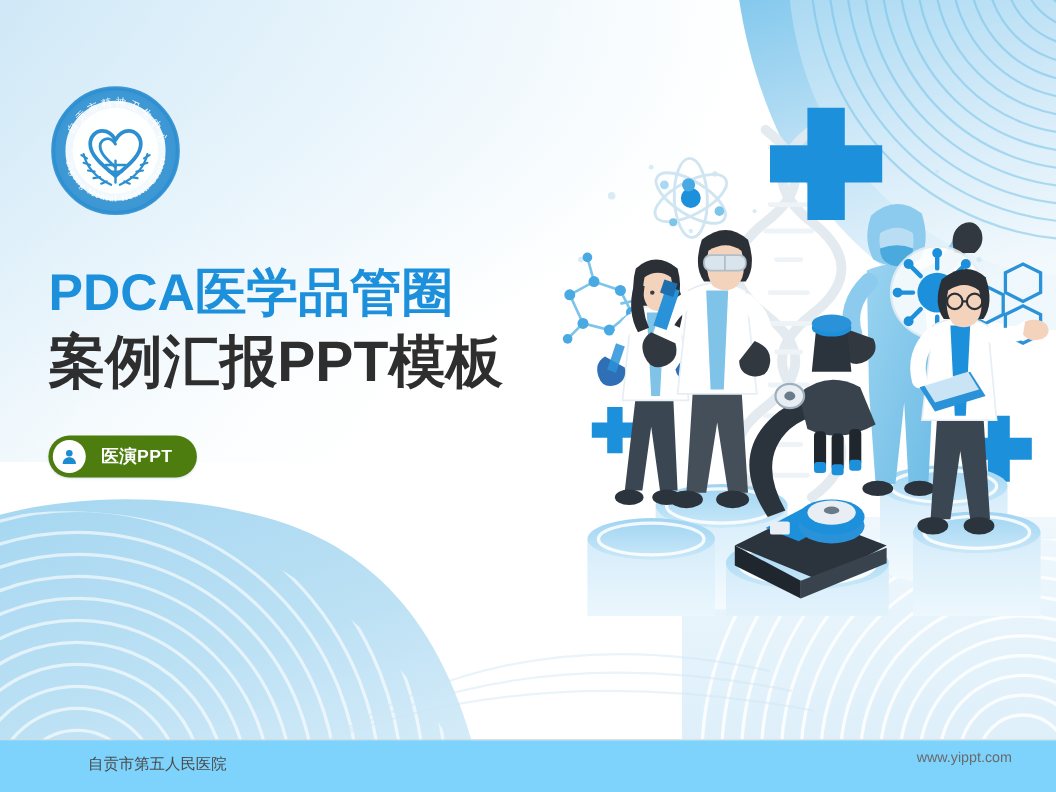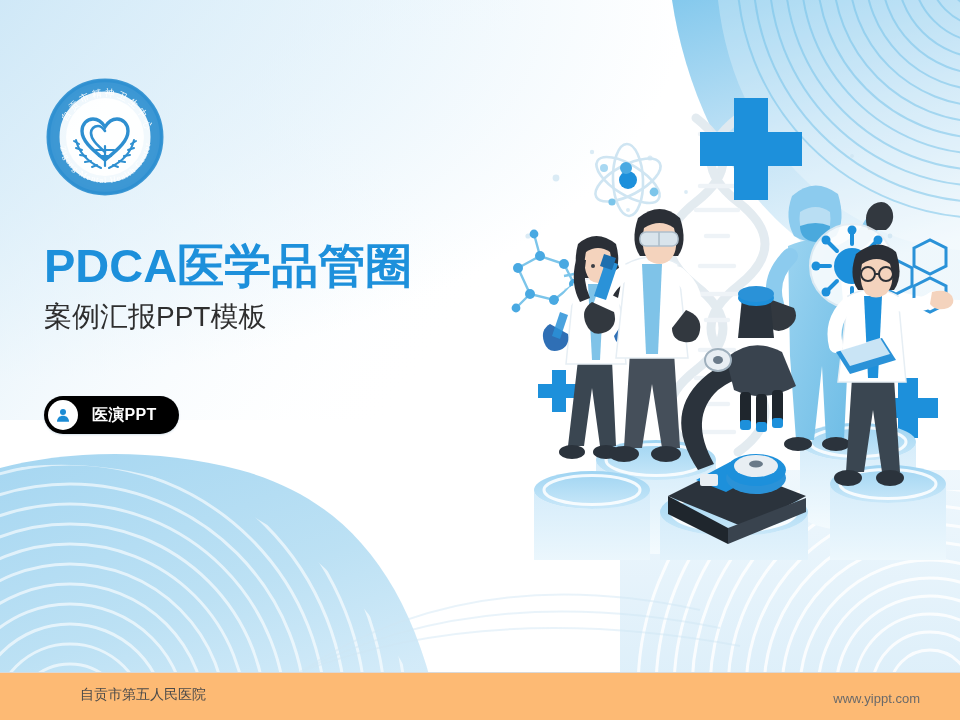--- a/index.html
+++ b/index.html
@@ -28,29 +28,29 @@
     position:absolute;left:46px;top:78px;width:118px;height:118px;
   }
   
   #title-block{position:absolute;left:44px;top:242px;width:520px;}
   #main-title{
     font-size:47px;line-height:1.03;font-weight:bold;
     color:#1d90db;letter-spacing:0px;white-space:nowrap;
     margin:0;
   }
   #sub-title{
-    font-size:28px;line-height:1.05;font-weight:normal;
+    font-size:52px;line-height:1.05;font-weight:bold;
     color:#2e2e2e;margin:12px 0 0 0;white-space:nowrap;
   }
   
   #badges{position:absolute;left:44px;top:396px;display:flex;gap:16px;align-items:center;}
   .badge{
     display:flex;align-items:center;
     height:38px;border-radius:19px;
-    background:#000000;
+    background:#4d7c0f;
     padding:0 22px 0 4px;
     box-shadow:0 1px 2px rgba(20,90,140,.18);
   }
   .badge-icon{
     width:30px;height:30px;border-radius:50%;
     background:#ffffff;
     display:flex;align-items:center;justify-content:center;
     flex:0 0 auto;
   }
   .badge-label{
@@ -58,28 +58,28 @@
     margin-left:14px;white-space:nowrap;letter-spacing:.3px;
   }
   
   #illustration{position:absolute;left:500px;top:60px;width:460px;height:500px;}
   
   #footer-rule{
     position:absolute;left:0;top:672px;width:960px;height:1px;background:#d9d9d9;
   }
   #footer{
     position:absolute;left:0;top:673px;width:960px;height:47px;
-    background:#fdba74;
+    background:#7dd3fc;
   }
   #footer-left{
     position:absolute;left:80px;top:13px;
     font-size:14px;color:#4a4a4a;white-space:nowrap;
   }
   #footer-right{
-    position:absolute;right:40px;top:18px;
+    position:absolute;right:40px;top:8px;
     font-size:13px;color:#6a6a6a;white-space:nowrap;
   }
 </style>
 </head>
 <body>
 
 <div id="slide">
 
   <div class="bg-layer bg-base"></div>
 

